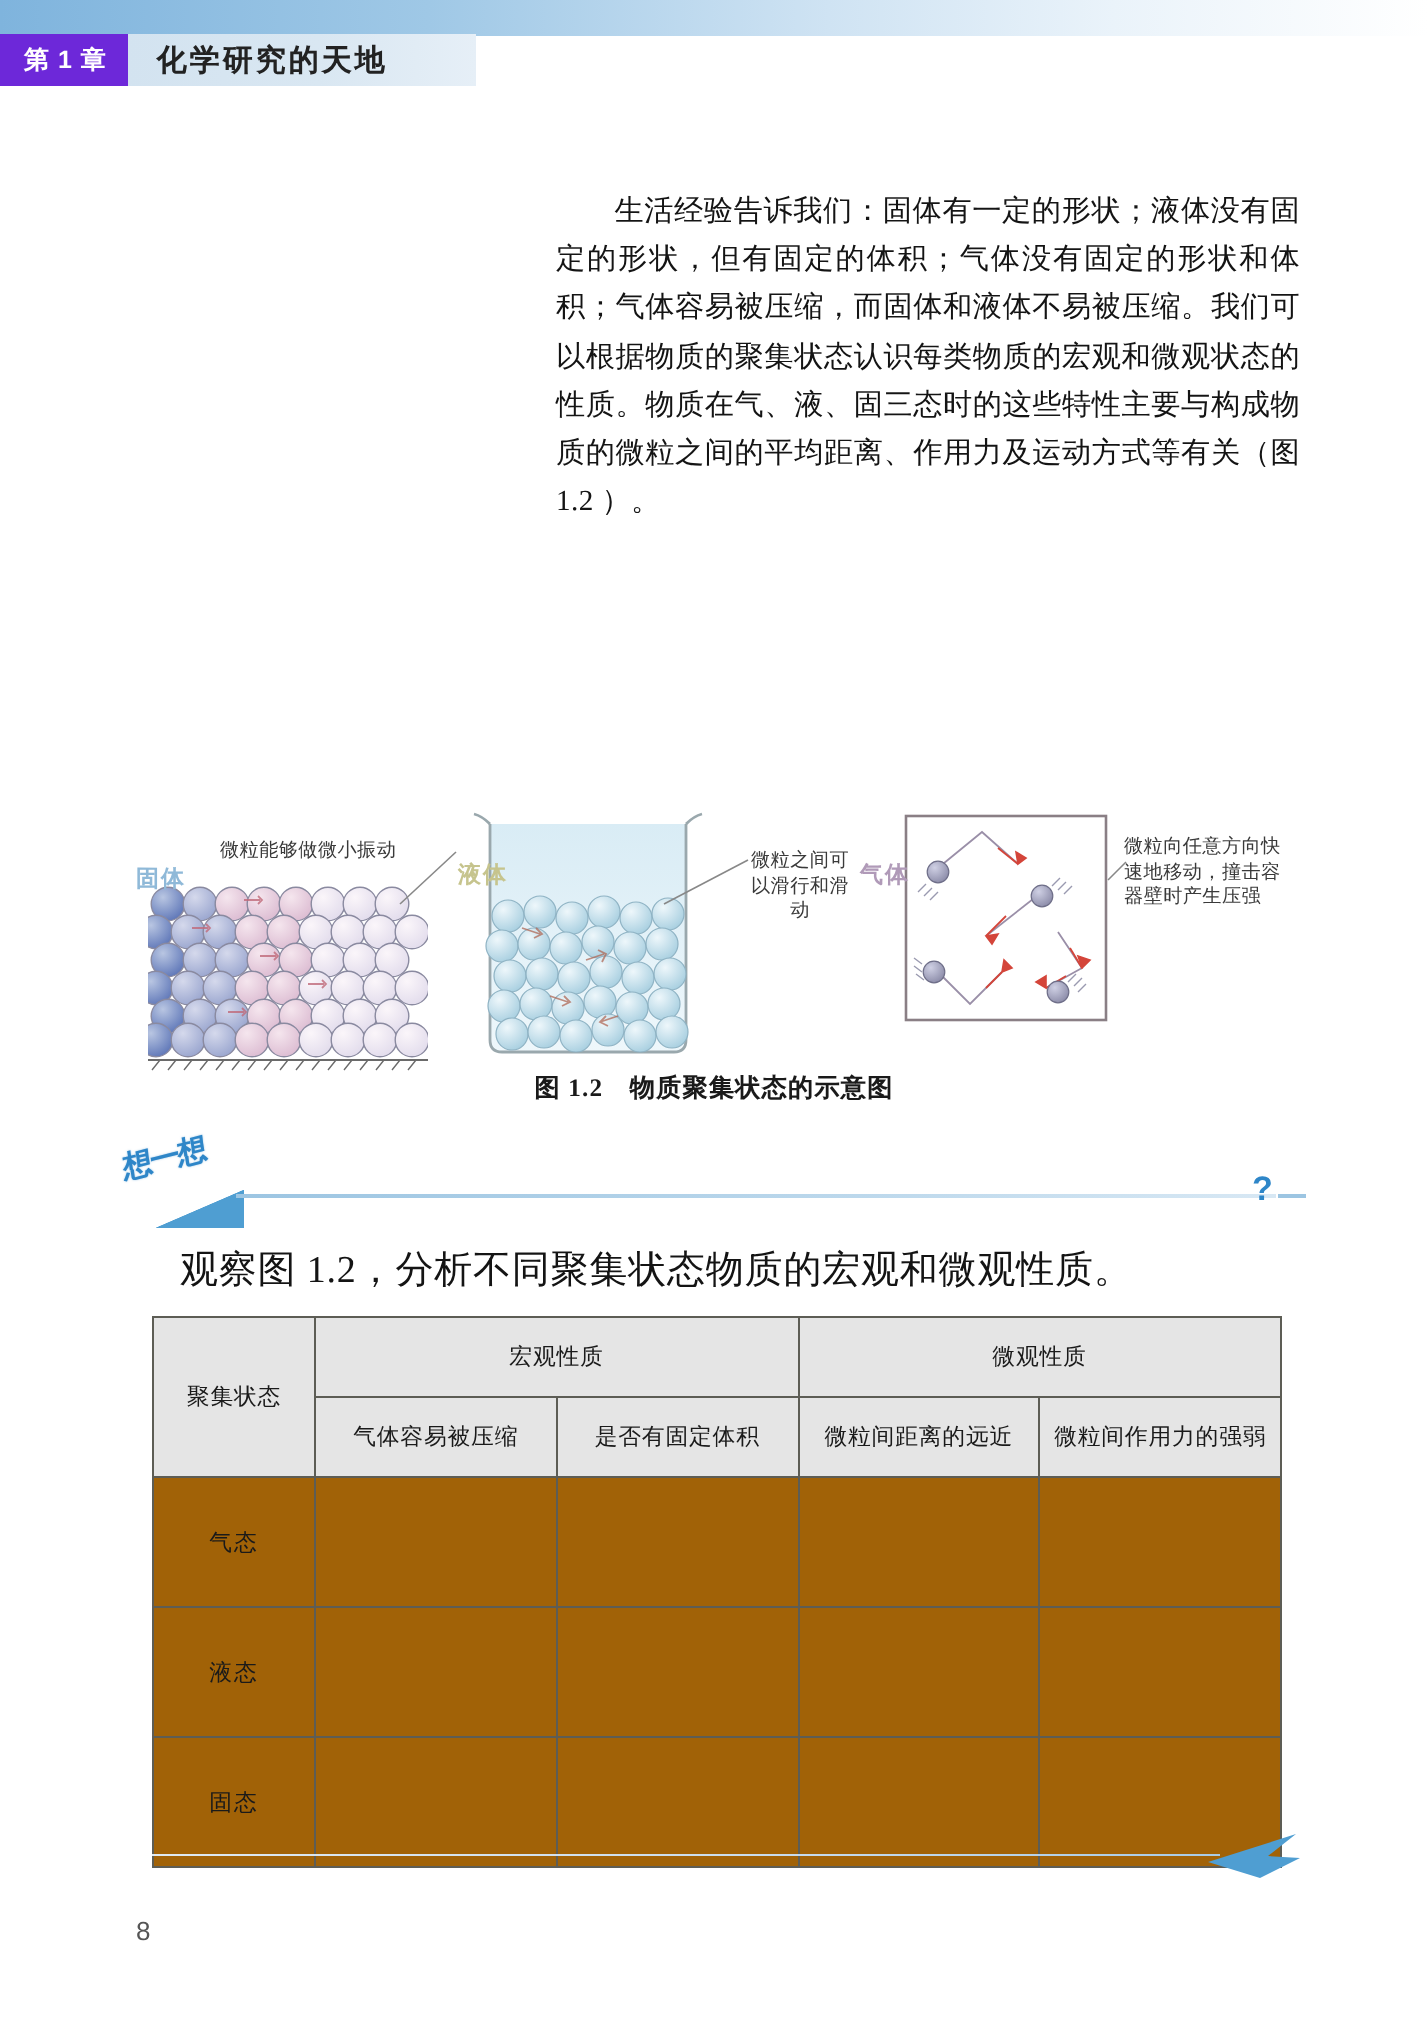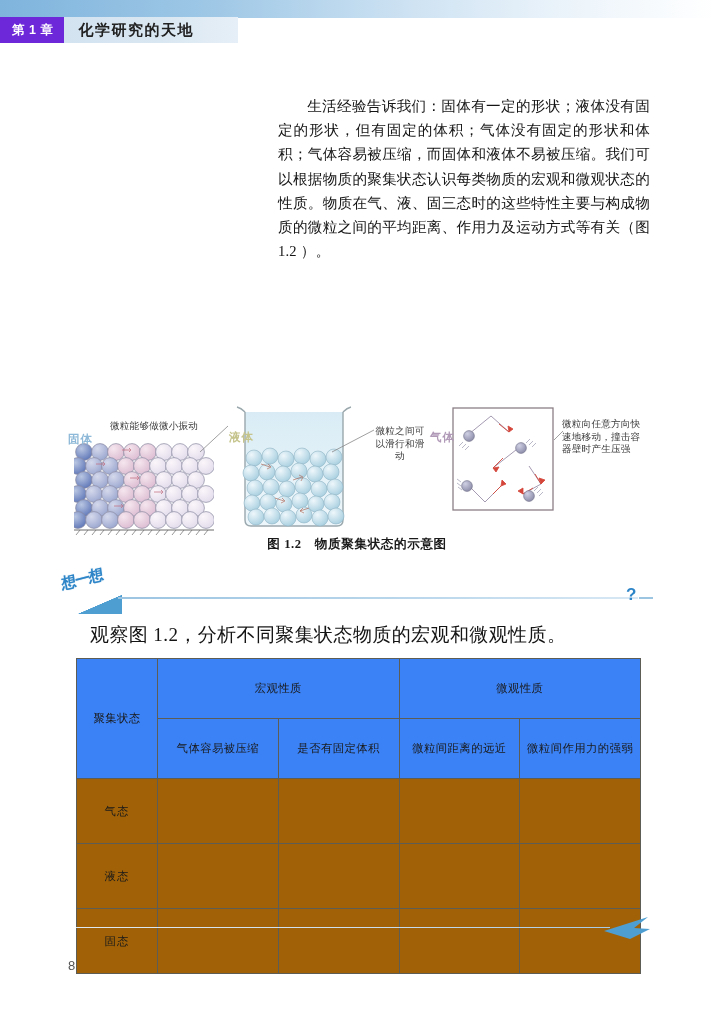--- a/index.html
+++ b/index.html
@@ -203,25 +203,25 @@
     width: 565px;
     table-layout: fixed;
   }
   table.props th, table.props td {
     border: 1px solid #5d5d55;
     text-align: center;
     vertical-align: middle;
     font-weight: normal;
   }
   table.props thead th {
-    background: #3b82f6;
+    background: #e5e5e5;
     font-size: 11.4px;
     color: #1a1a1a;
     letter-spacing: 0.4px;
-    padding: 22px 2px;
+    padding: 12px 2px;
   }
   th.state-head {
     width: 76px;
     font-size: 11.4px;
   }
   table.props tbody td {
     background: #a16207;
     height: 62px;
     font-size: 11.4px;
     letter-spacing: 1px;

